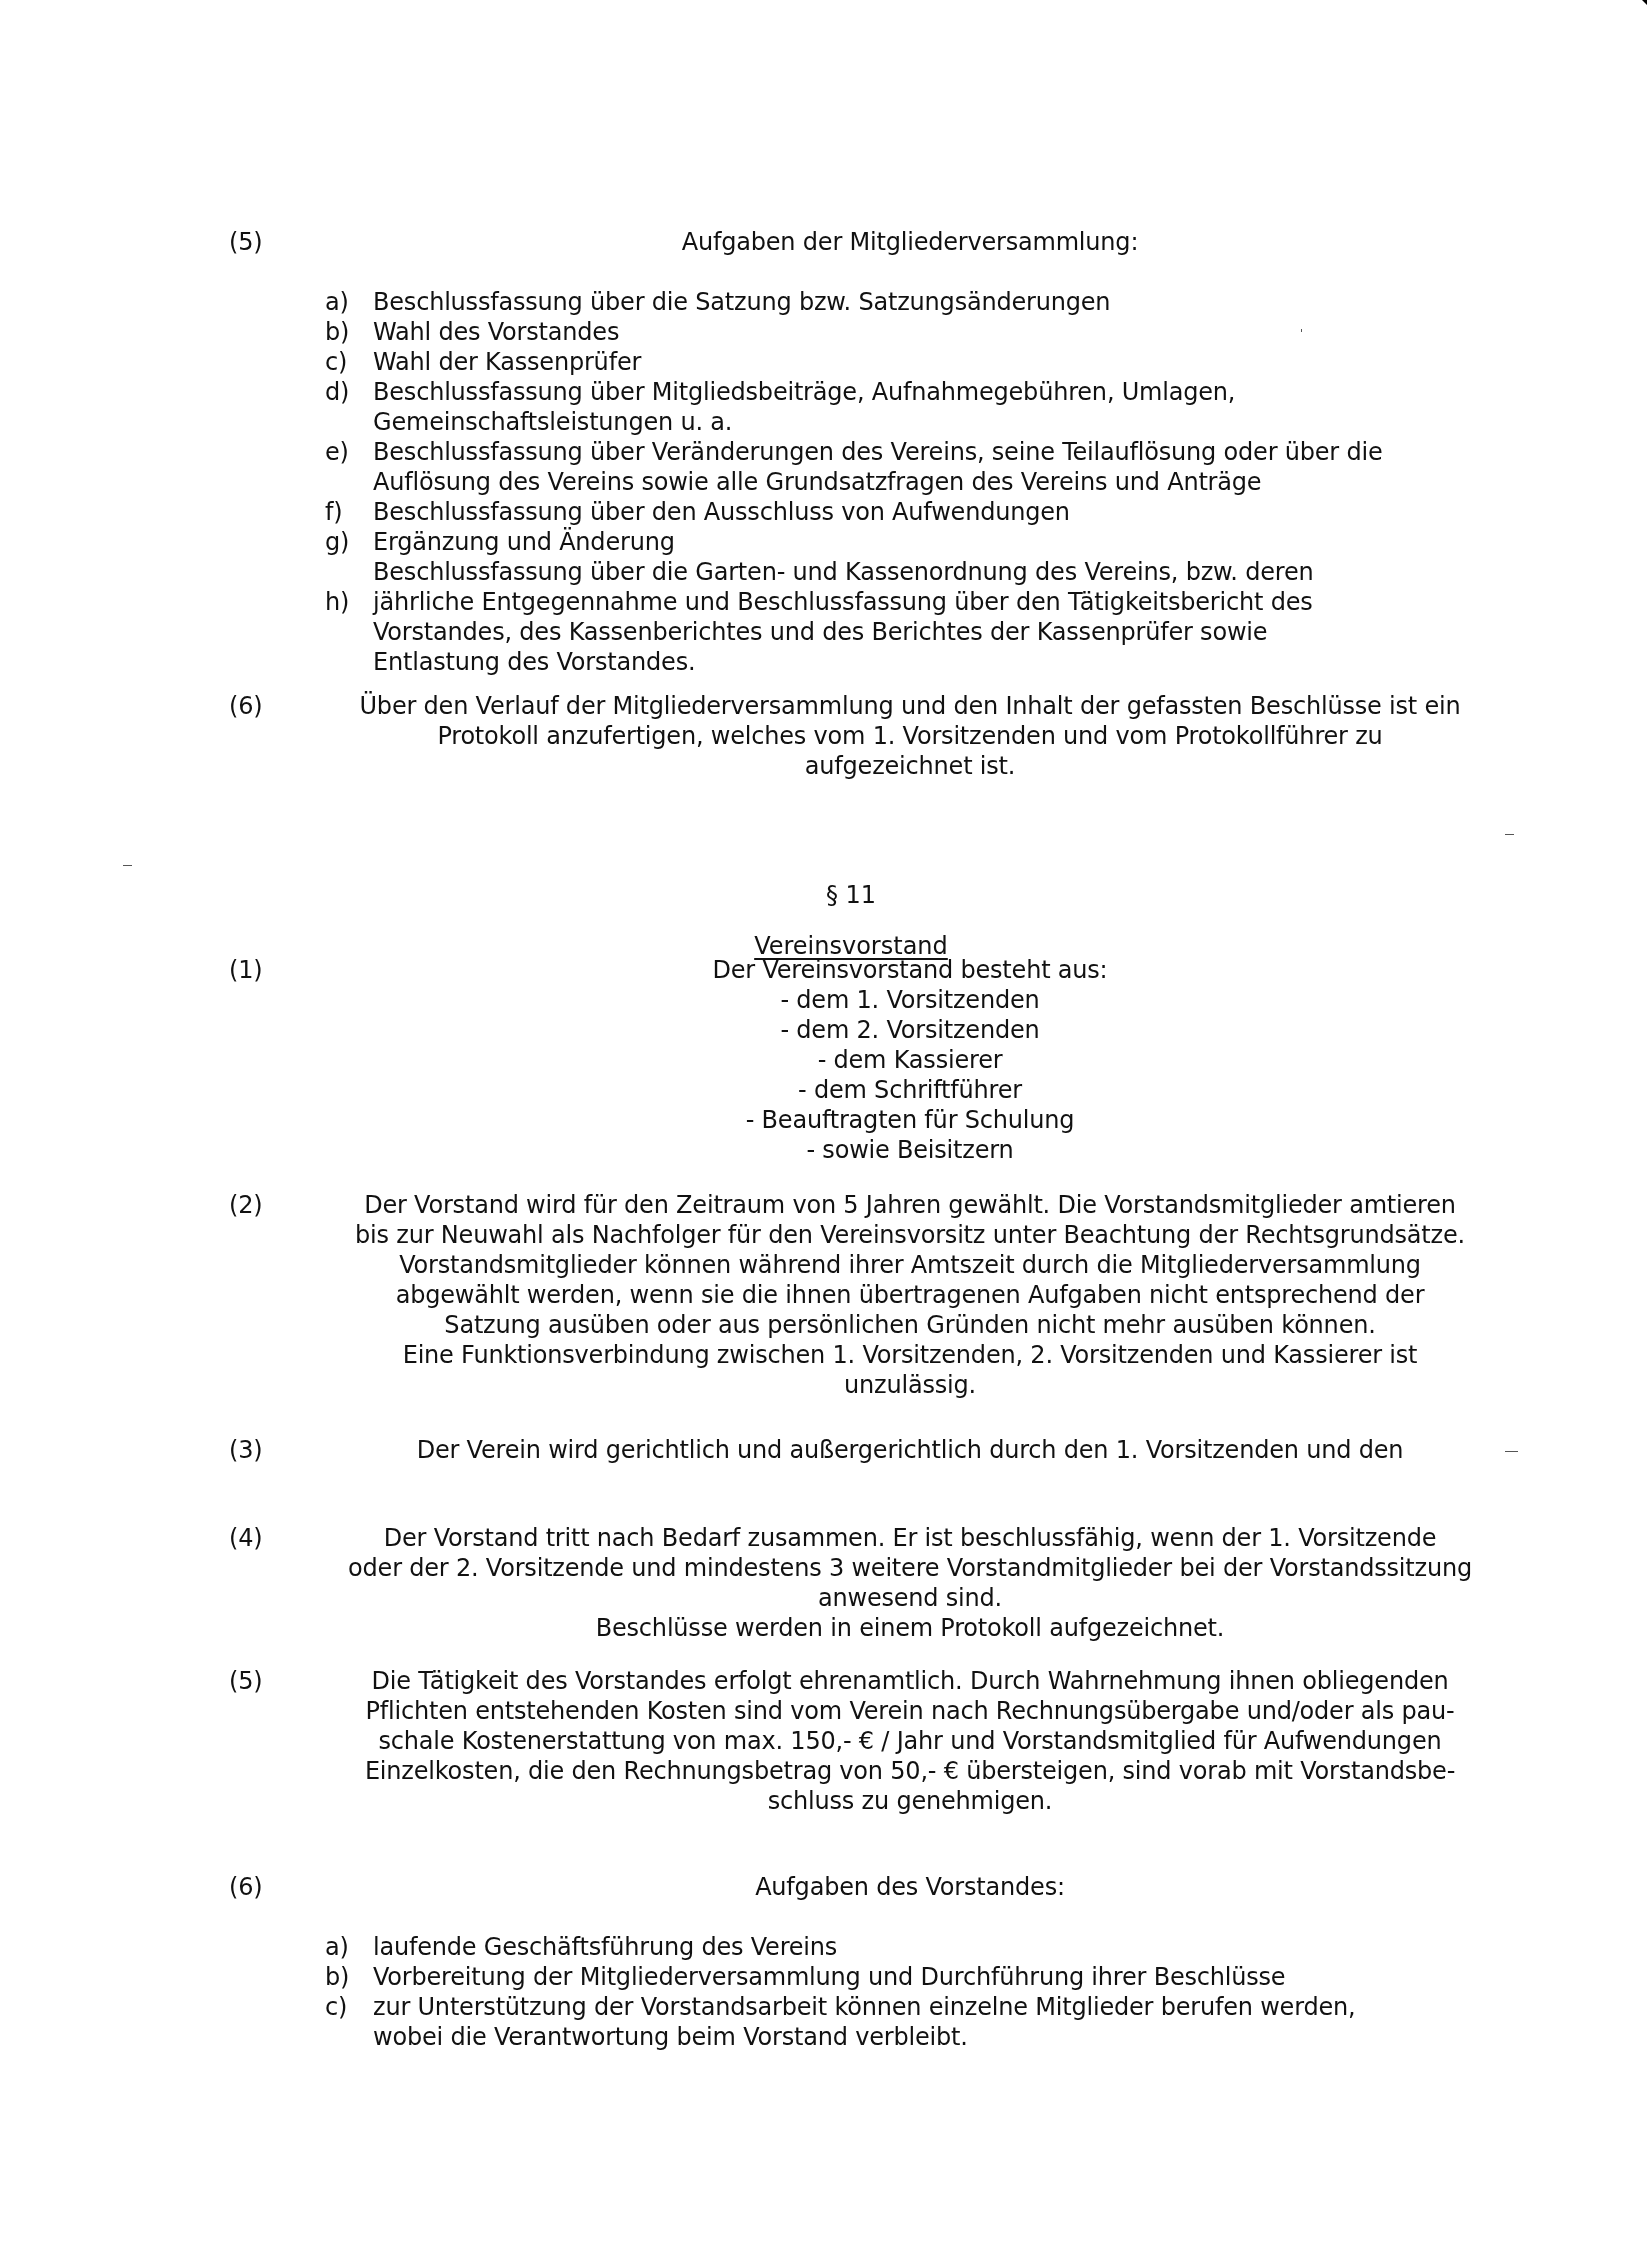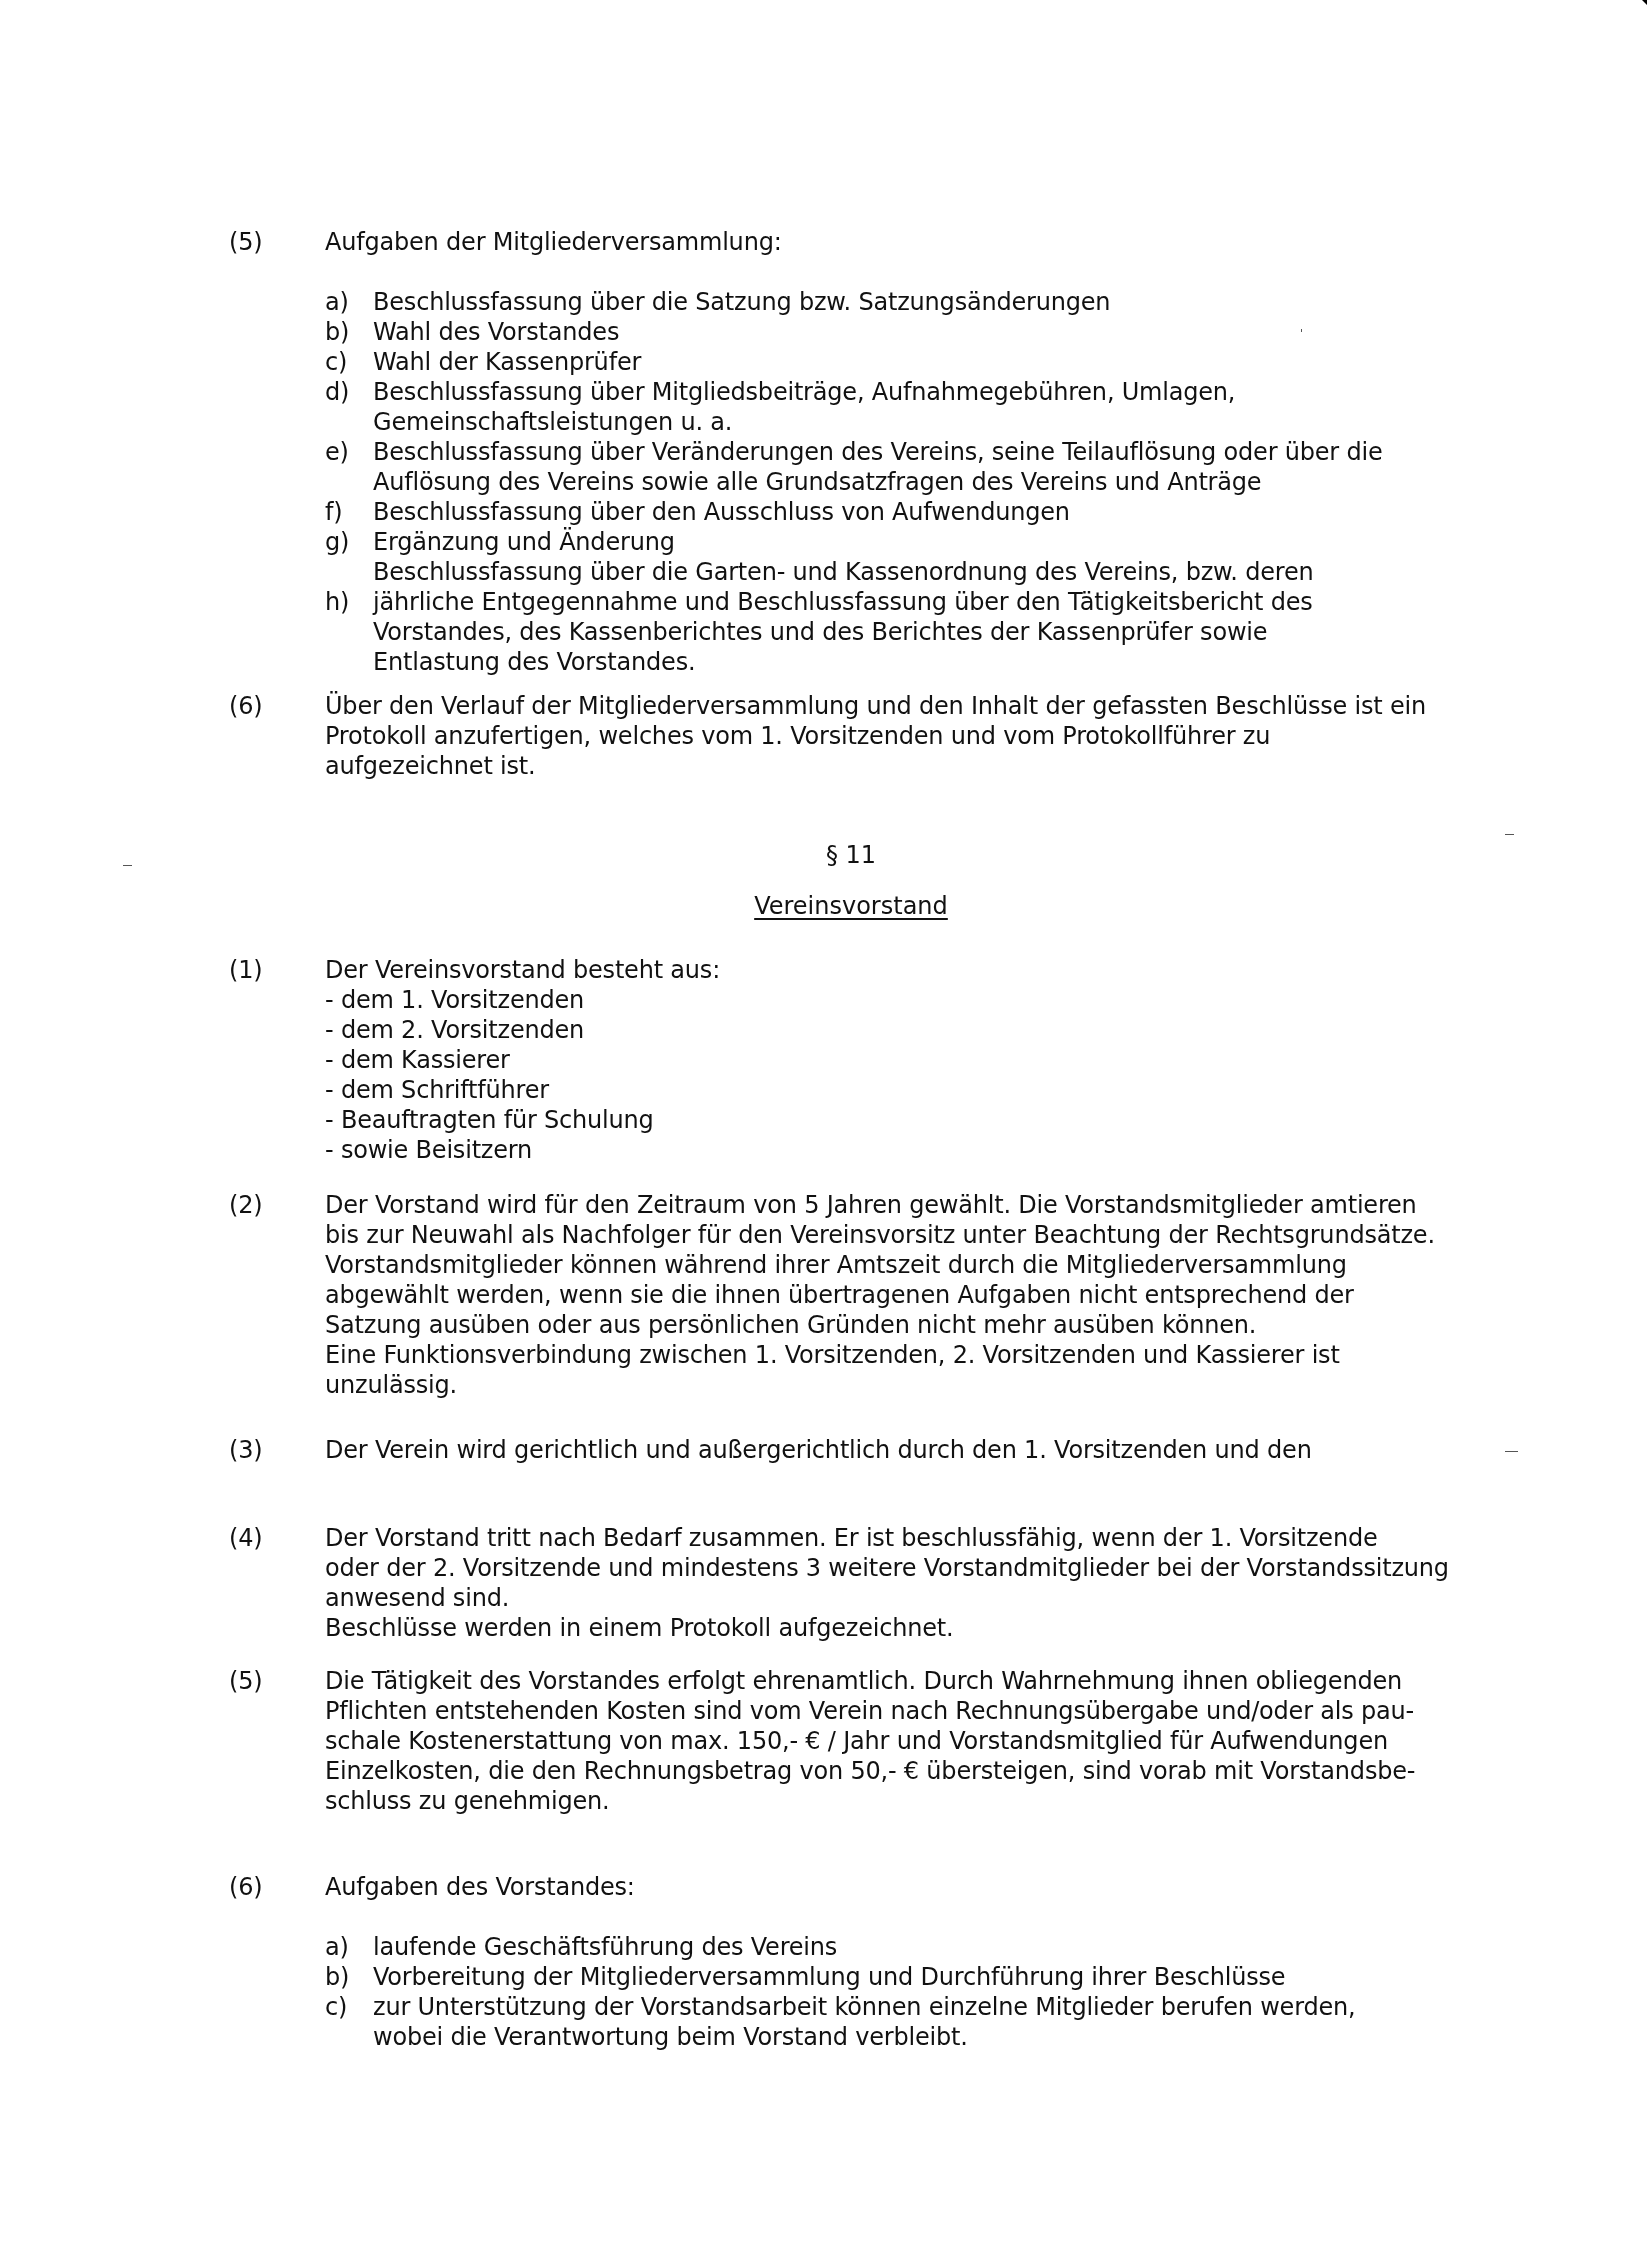--- a/index.html
+++ b/index.html
@@ -38,20 +38,21 @@
       letter-spacing: -0.2px;
     }
     .num {
       position: absolute;
       left: 0;
       top: 0;
       width: 90px;
     }
     .body {
       margin-left: 96px;
+      text-align: center;
     }
     .list {
       margin-top: 30px;
       margin-left: 96px;
     }
     .list-item {
       position: relative;
       padding-left: 48px;
     }
     .list-item .marker {
@@ -62,20 +63,21 @@
     .line { display: block; }
     .heading-center {
       position: absolute;
       left: 0;
       width: 1647px;
       text-align: center;
       font-size: 24px;
       line-height: 30px;
       padding-left: 55px;
       box-sizing: border-box;
+      margin-top: 40px;
     }
     .underline { text-decoration: underline; text-underline-offset: 3.9px; }
     .speck {
       position: absolute;
       background: #555;
       height: 1.3px;
     }
   </style>
 </head>
 <body>

